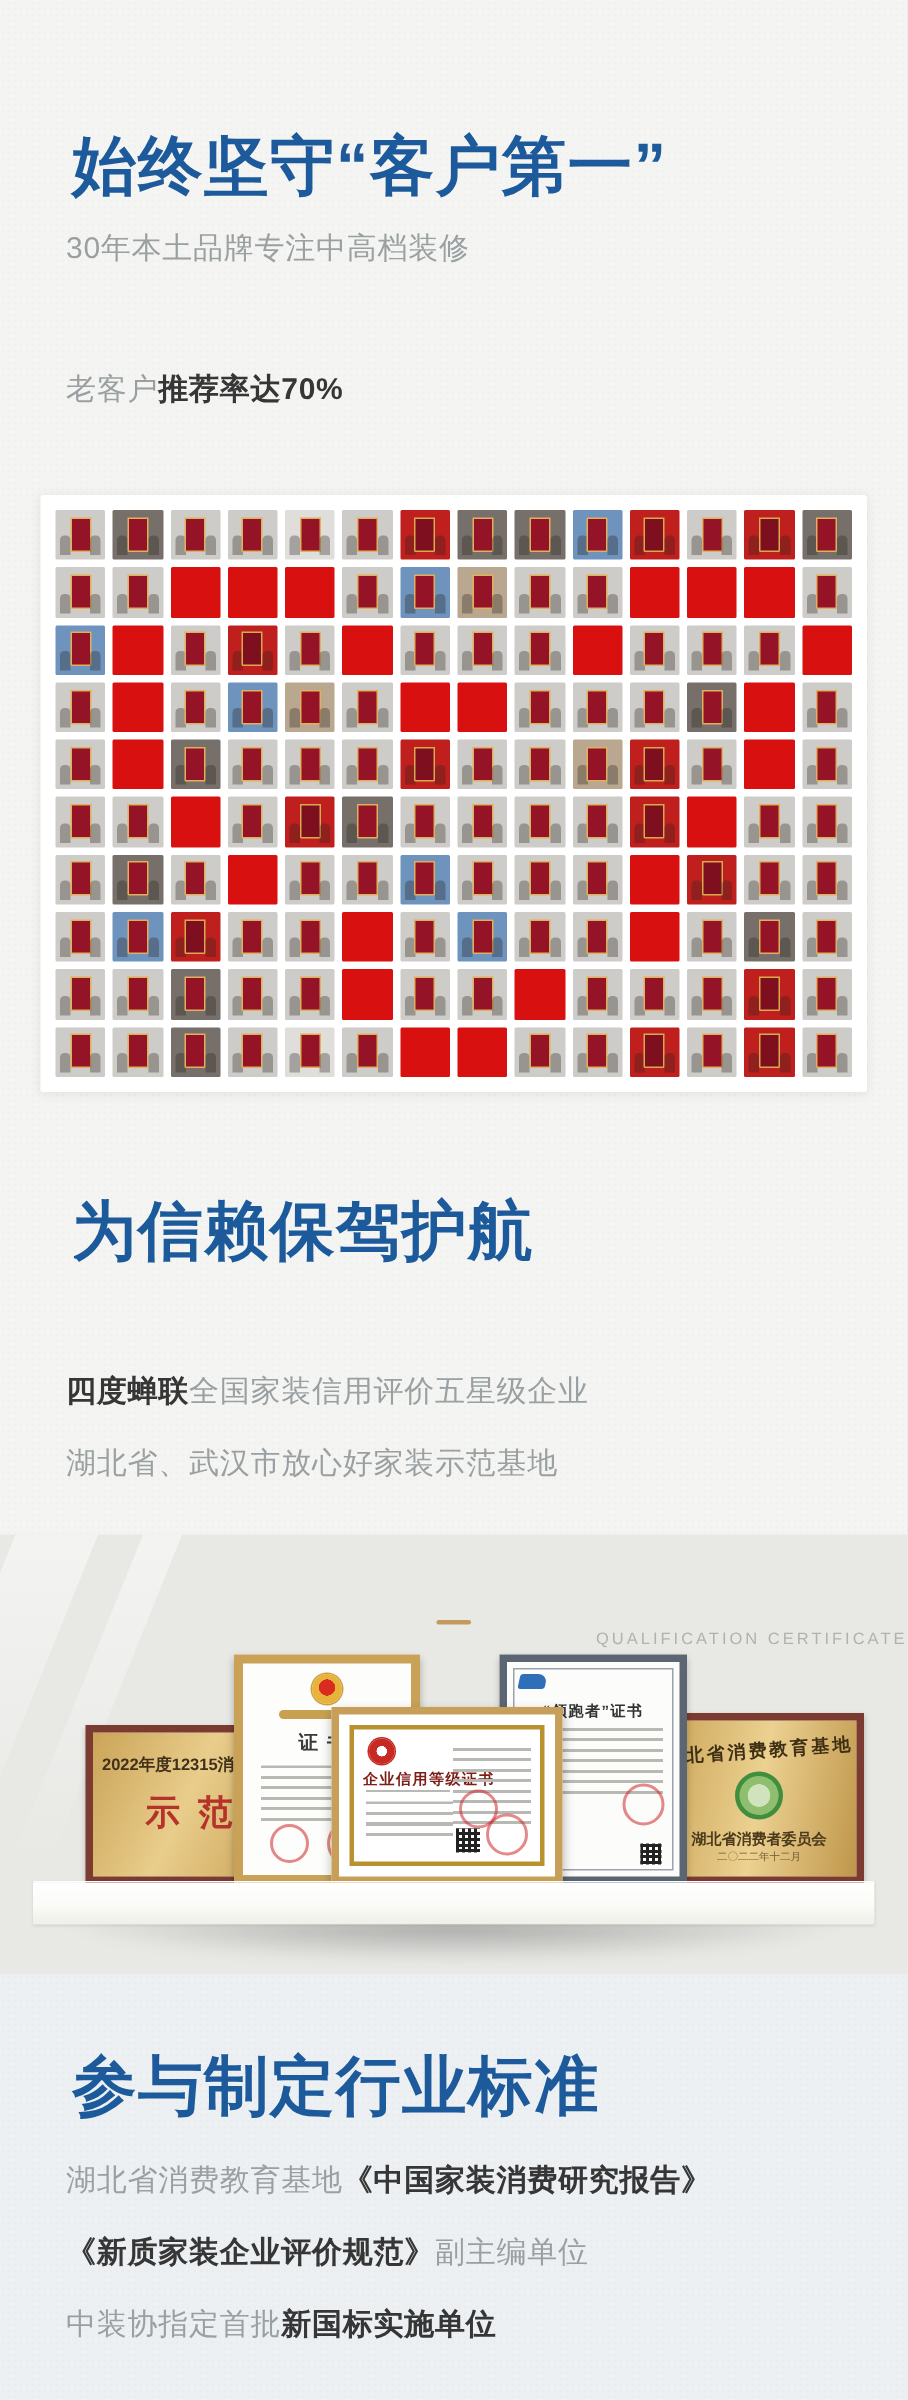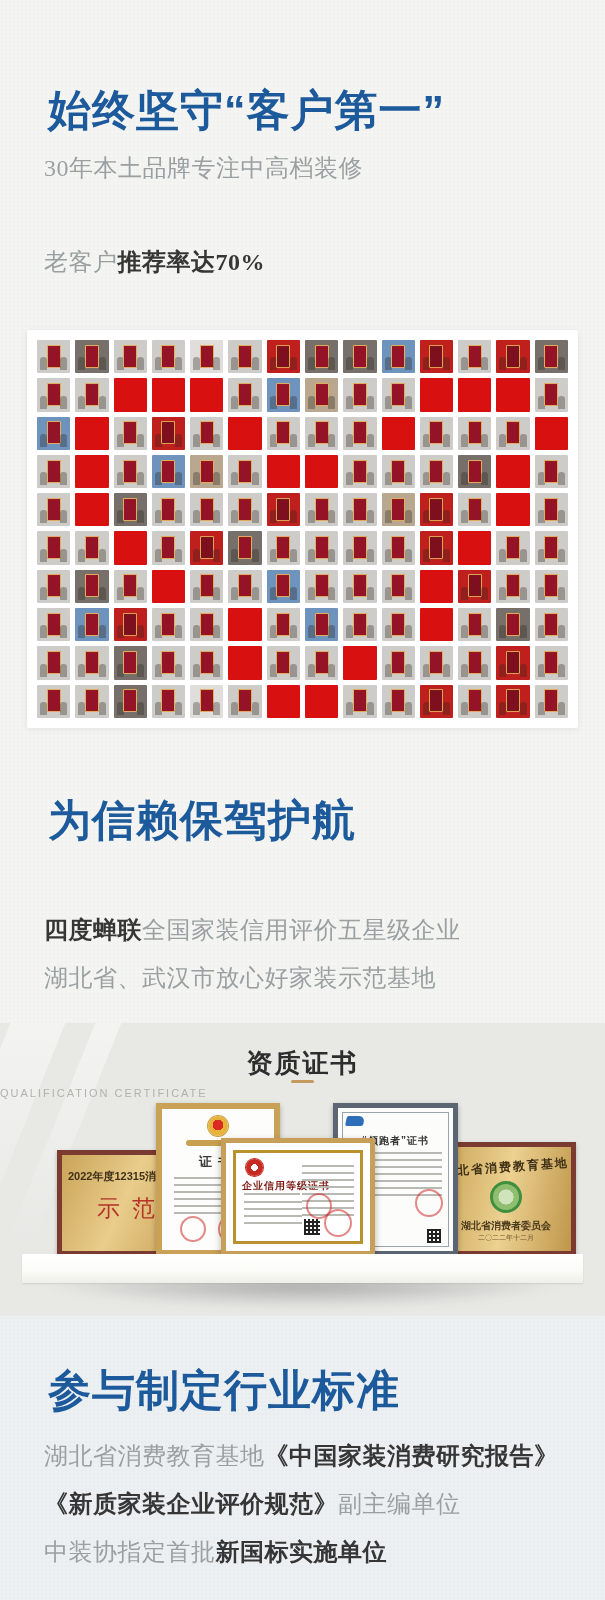--- a/index.html
+++ b/index.html
@@ -4,21 +4,21 @@
 <style>
   html,body{margin:0;padding:0;}
   body{font-family:"Liberation Sans","DejaVu Sans",sans-serif;background:#dcdcdc;}
   .page{position:relative;width:605px;height:1600px;margin:0 auto;background:#f4f5f2;overflow:hidden;
         background-image:radial-gradient(rgba(0,0,0,0.015) 1px,transparent 1px);background-size:4px 4px;}
   .bottom-bg{position:absolute;left:0;top:1316px;width:605px;height:284px;background:#edf0f2;
         background-image:radial-gradient(rgba(0,0,60,0.015) 1px,transparent 1px);background-size:4px 4px;}
 
   
   .h-blue{position:absolute;left:48px;font-size:43px;font-weight:700;color:#1c5a9c;letter-spacing:1px;white-space:nowrap;}
-  .line{position:absolute;left:44px;font-size:24px;white-space:nowrap;letter-spacing:0.5px;font-family:Liberation Serif, serif;}
+  .line{position:absolute;left:44px;font-size:20px;white-space:nowrap;letter-spacing:0.5px;}
   .gray{color:#9aa0a2;font-weight:400;}
   .boldtxt{color:#363636;font-weight:700;}
 
   
   .gallery-card{position:absolute;left:27px;top:330px;width:551px;height:398px;background:#ffffff;
         border-radius:2px;box-shadow:0 1px 7px rgba(0,0,0,0.08);}
   .photo-grid{position:absolute;left:10px;top:10px;right:10px;bottom:10px;display:grid;
         grid-template-columns:repeat(14,1fr);grid-auto-rows:1fr;gap:5px;}
   .tile{position:relative;overflow:hidden;border-radius:1px;}
   .t-P{background:#cdccc8}.t-G{background:#dfdedb}.t-W{background:#b9a78f}
@@ -30,31 +30,31 @@
         background:#951326;border:1px solid #e0b05c;border-radius:0 0 1px 1px;}
   .t-E .bn{background:#7d0f1e;border-color:#d9a94e;}
 
   
   .cert-panel{position:absolute;left:0;top:1023px;width:605px;height:293px;background:#e8e9e5;overflow:hidden;}
   .streak{position:absolute;top:-20px;height:240px;background:linear-gradient(180deg,rgba(255,255,255,.55),rgba(255,255,255,0));
         transform:skewX(-22deg);}
   .s1{left:-30px;width:55px;} .s2{left:55px;width:26px;}
   .cp-title{position:absolute;left:0;top:1046px;width:605px;text-align:center;font-size:26px;font-weight:700;color:#2d2d2d;letter-spacing:2px;}
   .gold-dash{position:absolute;left:291px;top:1080px;width:23px;height:3px;background:#c49a5e;border-radius:2px;}
-  .cp-sub{position:absolute;left:0;top:1087px;width:605px;text-align:left;font-size:11px;color:#b2b2ac;letter-spacing:2px;}
+  .cp-sub{position:absolute;left:0;top:1087px;width:605px;text-align:right;font-size:11px;color:#b2b2ac;letter-spacing:2px;}
   .shelf{position:absolute;left:22px;top:1254px;width:561px;height:28px;background:linear-gradient(#ffffff 0%,#fbfbf7 55%,#efefe9 100%);
         border-top:1px solid #fff;border-radius:1px;box-shadow:0 1px 2px rgba(0,0,0,.10);z-index:6;}
   .shelf-shadow{position:absolute;left:45px;top:1281px;width:515px;height:27px;z-index:5;
         background:radial-gradient(ellipse at 50% 0%,rgba(60,60,60,.40),rgba(120,120,120,0) 72%);filter:blur(4px);}
   .cert{position:absolute;box-sizing:border-box;}
   
   .plaque1{left:57px;top:1150px;width:150px;height:106px;z-index:1;border:5px solid #7c3b31;
         background:linear-gradient(115deg,#caa458 0%,#e9cd8b 45%,#c39a4e 100%);box-shadow:0 2px 4px rgba(0,0,0,.25);}
   .pl-title{position:absolute;left:6px;top:14px;width:140px;font-size:11px;font-weight:700;color:#41311b;white-space:nowrap;overflow:hidden;}
-  .pl-big{position:absolute;left:0;top:38px;width:100%;text-align:center;font-size:23px;font-weight:400;color:#b5332a;letter-spacing:12px;}
+  .pl-big{position:absolute;left:0;top:38px;width:100%;text-align:center;font-size:23px;font-weight:700;color:#b5332a;letter-spacing:12px;}
   .pl-footer{position:absolute;right:8px;bottom:8px;font-size:7px;color:#5d4826;text-align:right;line-height:9px;}
   
   .cert2{left:156px;top:1103px;width:124px;height:153px;z-index:3;background:#fdfdfb;border:6px solid #c9a258;
         box-shadow:0 2px 5px rgba(0,0,0,.28);}
   .badge{position:absolute;left:50%;top:7px;transform:translateX(-50%);width:20px;height:20px;border-radius:50%;
         background:radial-gradient(circle at 50% 45%,#d92b1f 0 36%,#e8b33a 37% 100%);box-shadow:0 0 0 1px #caa04a;}
   .gold-bar{position:absolute;left:50%;top:31px;transform:translateX(-50%);width:64px;height:6px;background:#c8a050;border-radius:3px;}
   .c2-title{position:absolute;left:0;top:44px;width:100%;text-align:center;font-size:13px;font-weight:700;color:#3a3a3a;letter-spacing:6px;}
   .bars{position:absolute;background-image:repeating-linear-gradient(180deg,#b9b9b4 0 2px,transparent 2px 7px);}
   .c2-bars{left:12px;top:68px;width:88px;height:40px;}
@@ -486,21 +486,20 @@
     <span class="gray">湖北省、武汉市放心好家装示范基地</span>
   </div>
   <div class="line" style="top:914px;">
     <span class="boldtxt">四度蝉联</span><span class="gray">全国家装信用评价五星级企业</span>
   </div>
 
   <div class="cert-panel">
     <div class="streak s1"></div>
     <div class="streak s2"></div>
   </div>
-  <div class="cp-title">资质证书</div>
   <div class="gold-dash"></div>
   <div class="cp-sub">QUALIFICATION CERTIFICATE</div>
 
   <div class="shelf-shadow"></div>
   <div class="shelf"></div>
 
   <div class="cert plaque1">
     <div class="pl-title">2022年度12315消费维权</div>
     <div class="pl-big">示范</div>
     <div class="pl-footer">

